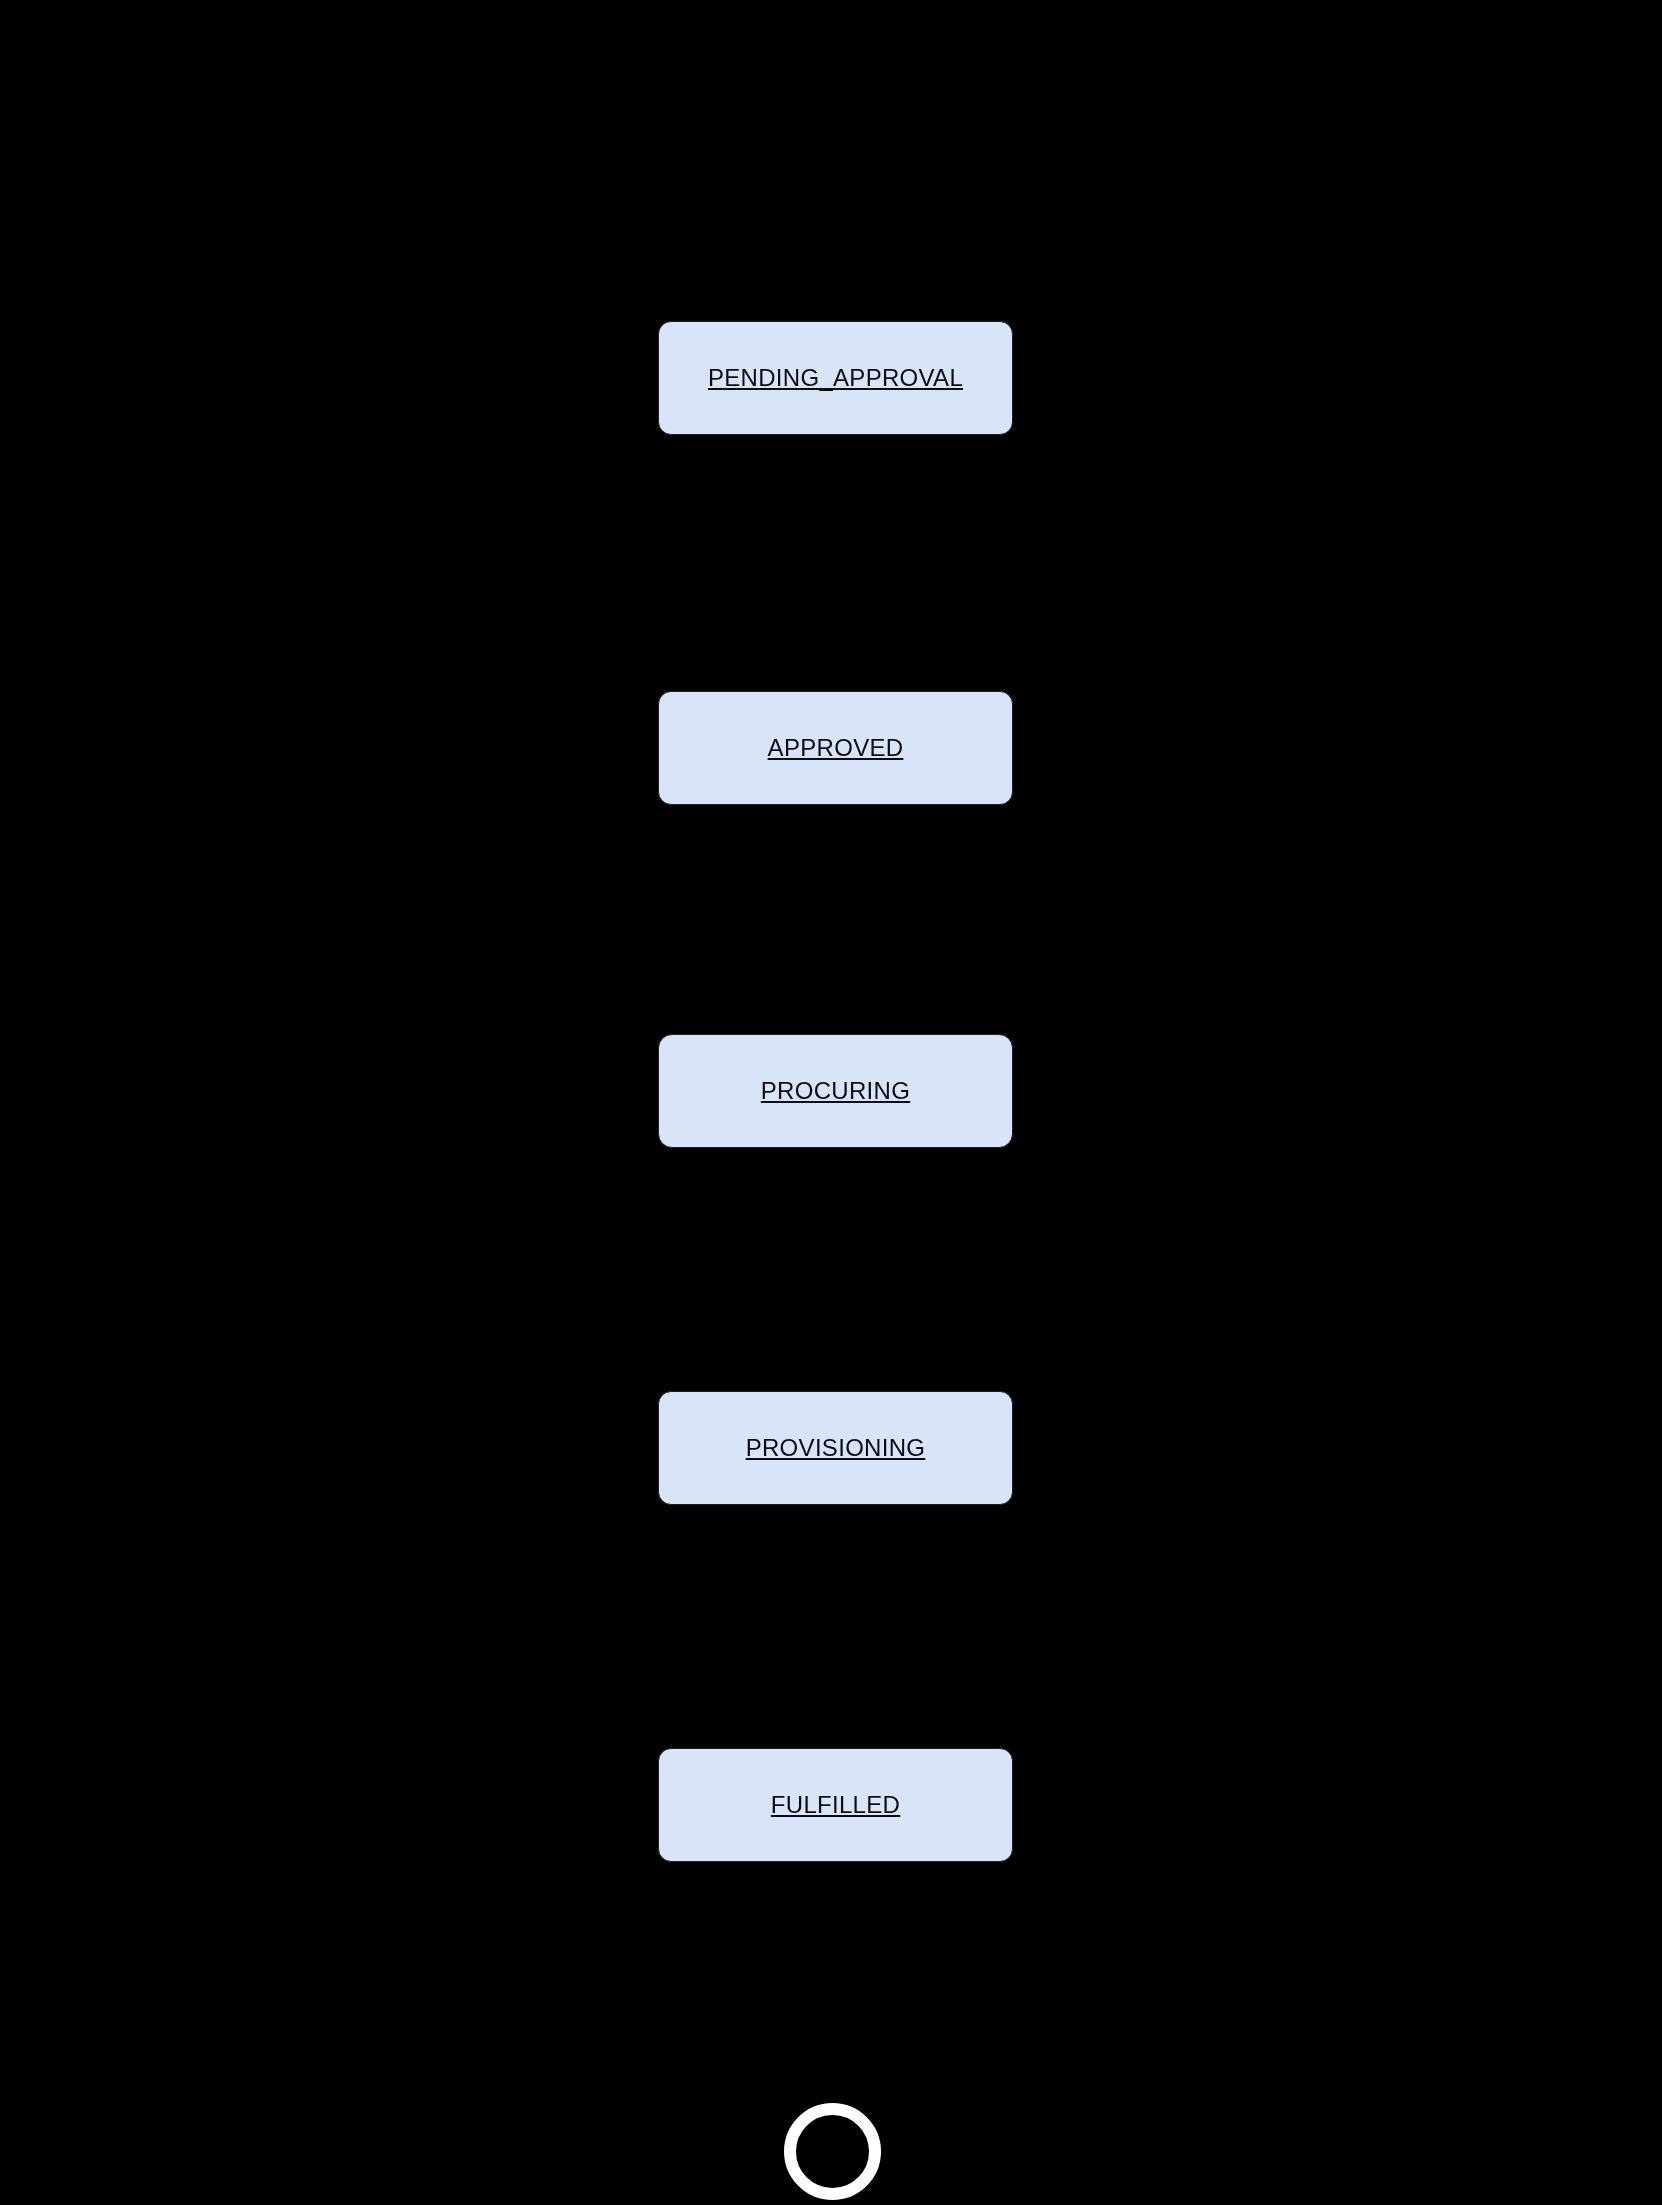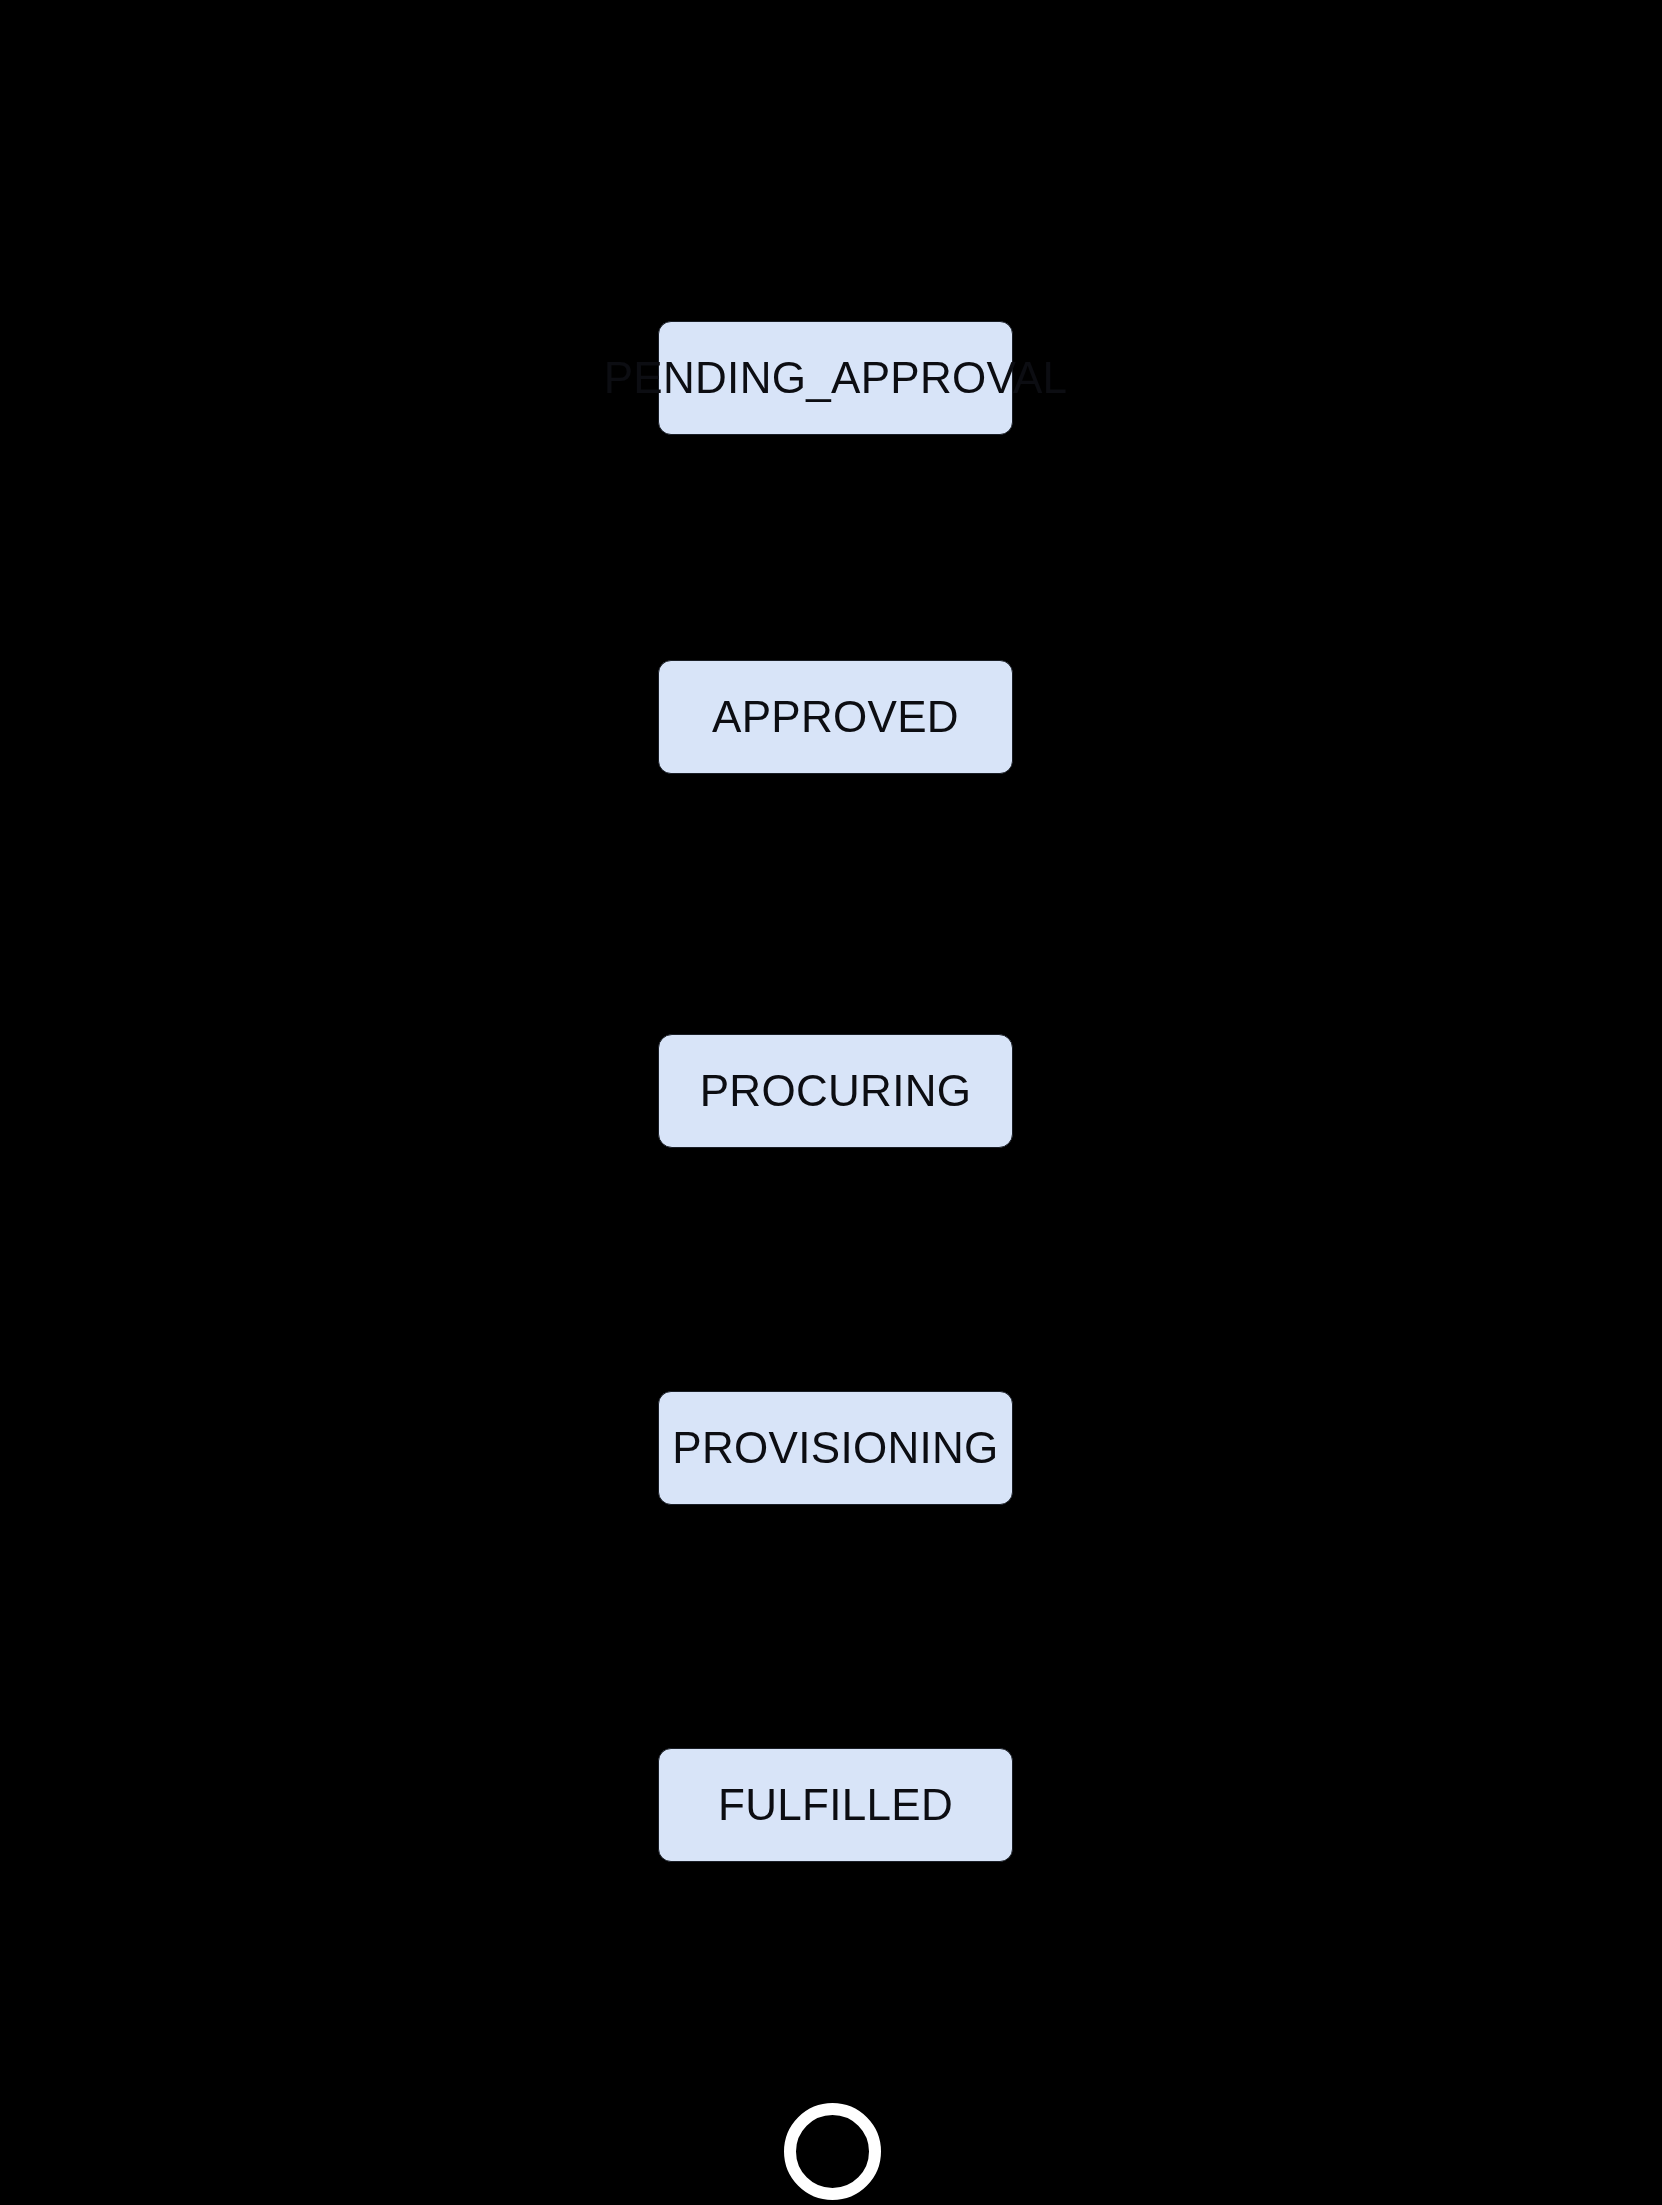--- a/index.html
+++ b/index.html
@@ -27,27 +27,28 @@
     box-sizing: border-box;
     background: var(--node-fill, #d8e4f8);
     border: 1.8px solid var(--node-border, #1b1f27);
     border-radius: 13px;
     display: flex;
     align-items: center;
     justify-content: center;
   }
   .state-node .state-label {
     color: var(--node-text, #0c0d12);
-    font-size: 44px;
+    font-size: 24px;
     font-weight: 400;
     letter-spacing: 0.3px;
     white-space: nowrap;
+    text-decoration: underline;
   }
   .pos-1 { top: 321px; }
-  .pos-2 { top: 660px; }
+  .pos-2 { top: 691px; }
   .pos-3 { top: 1034px; border-radius: 14px; }
   .pos-4 { top: 1391px; }
   .pos-5 { top: 1748px; }
   .end-node {
     position: absolute;
     left: 784px;
     top: 2103px;
     width: 97px;
     height: 97px;
     box-sizing: border-box;

